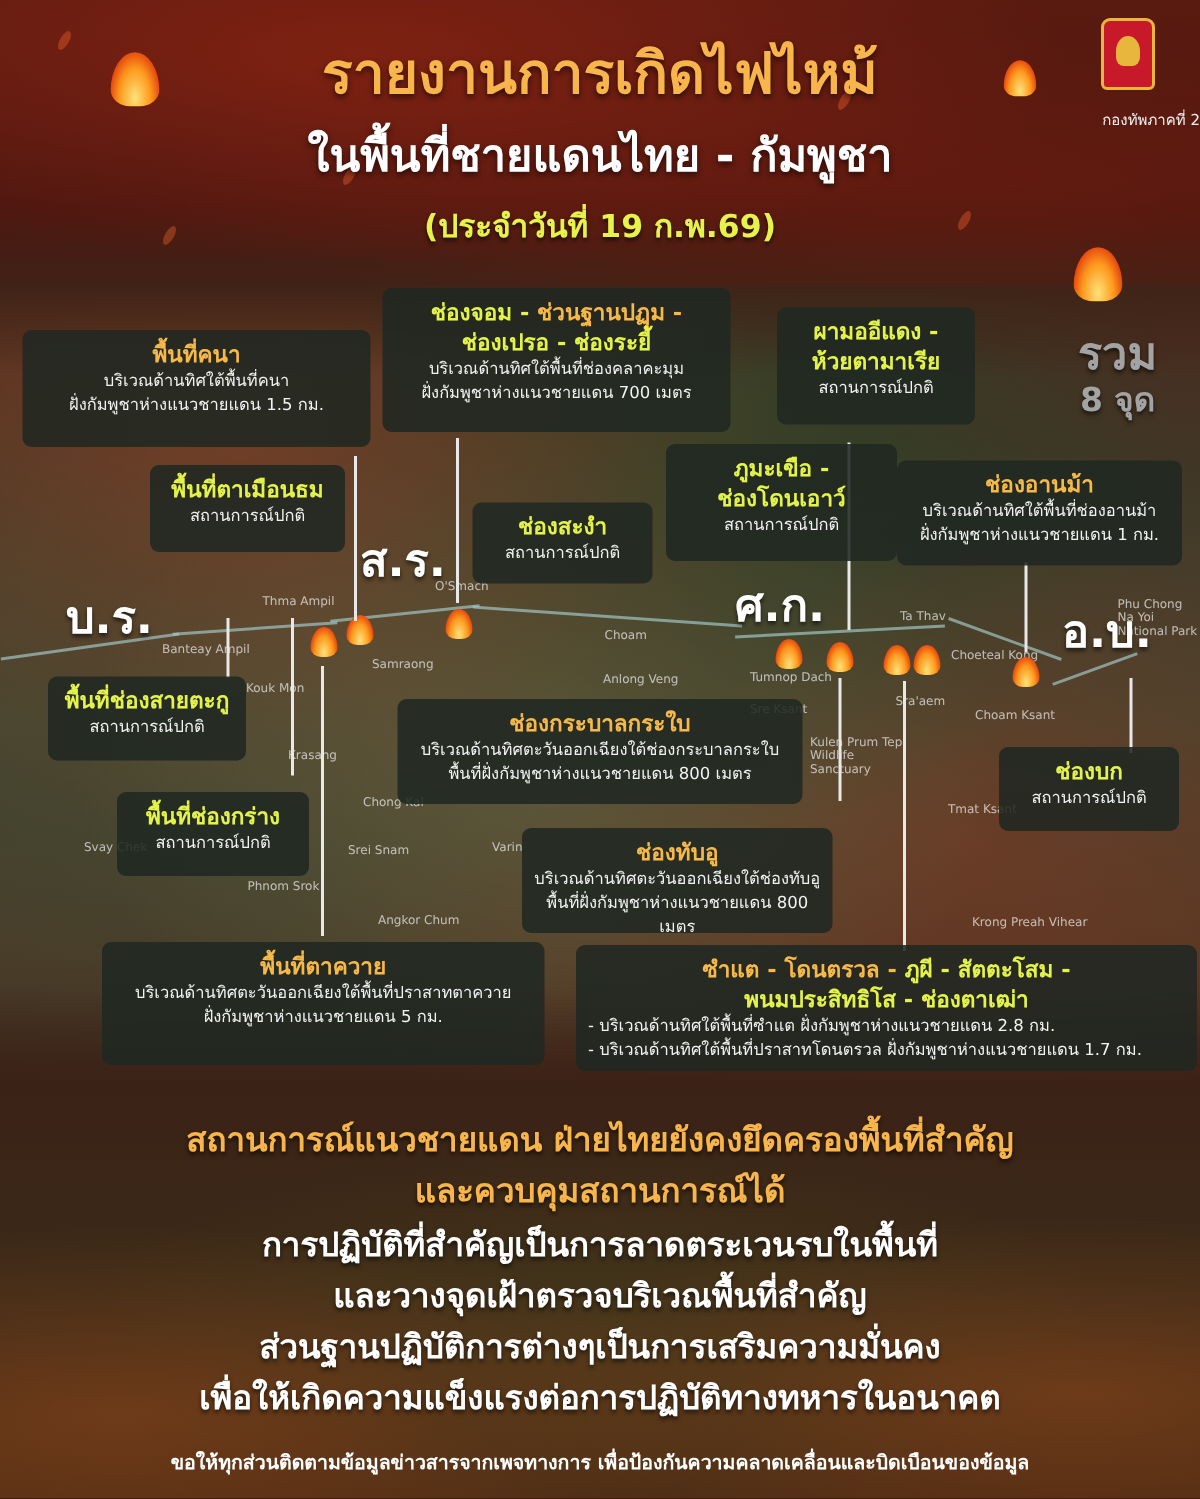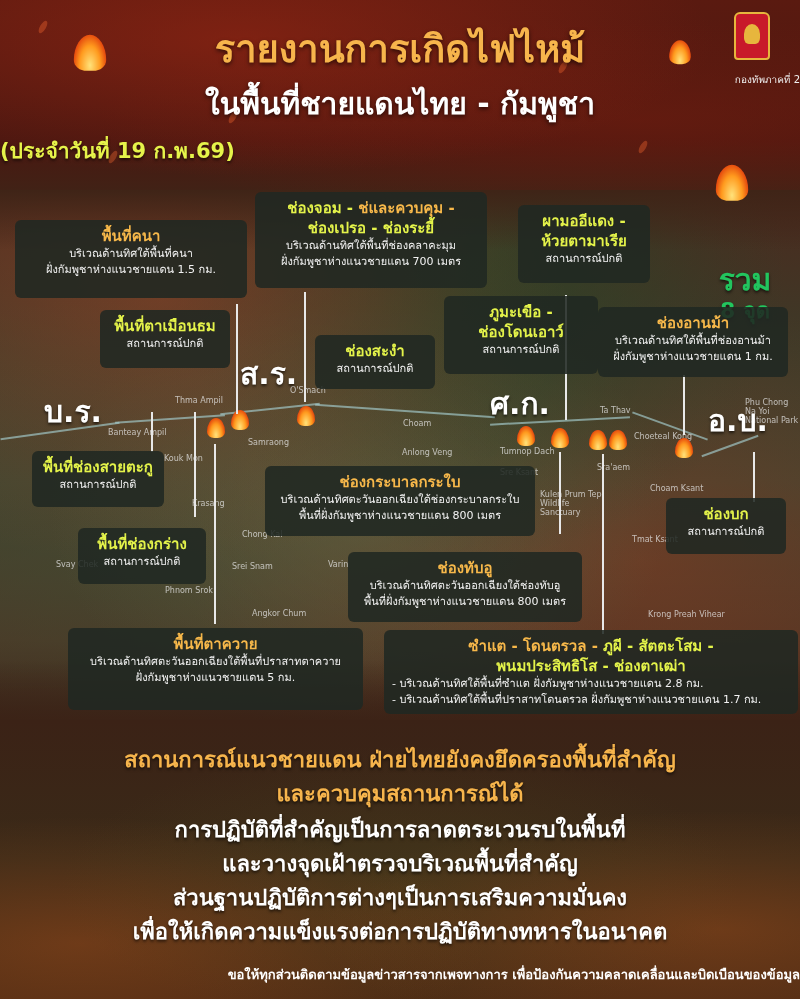--- a/index.html
+++ b/index.html
@@ -55,37 +55,37 @@
     text-shadow: 0 2px 3px rgba(0,0,0,0.6); }
   .place { position: absolute; font-size: 8px; color: #e6e6e6; opacity: 0.75; }
   .fire { position: absolute; width: 24px; height: 22px; }
   .fire::before { content: ""; position: absolute; left: 3px; bottom: 0; width: 18px; height: 20px;
     background: radial-gradient(ellipse at 50% 85%, #ffe27a 0%, #ff9a1e 45%, #e2420c 75%, transparent 80%);
     border-radius: 50% 50% 40% 40% / 70% 70% 30% 30%; }
   .title1 { position: absolute; left: 0; top: 18px; width: 800px; text-align: center;
     font-size: 38px; font-weight: bold; color: #f7b54c; text-shadow: 0 2px 4px rgba(0,0,0,0.6); }
   .title2 { position: absolute; left: 0; top: 80px; width: 800px; text-align: center;
     font-size: 30px; font-weight: bold; color: #fff; text-shadow: 0 2px 4px rgba(0,0,0,0.6); }
-  .title3 { position: absolute; left: 0; top: 134px; width: 800px; 
+  .title3 { position: absolute; left: 0; top: 134px; width: 800px; text-align: center;
     font-size: 21px; font-weight: bold; color: #e6f34a; text-shadow: 0 2px 3px rgba(0,0,0,0.6); }
   .logo { position: absolute; left: 734px; top: 12px; width: 36px; height: 48px;
     background: #c8192a; border: 2px solid #e7b63d; border-radius: 6px 6px 4px 4px; }
   .logo::after { content: ""; position: absolute; left: 8px; top: 10px; width: 16px; height: 20px;
     border-radius: 50% 50% 30% 30%; background: #e7b63d; }
   .logo-text { position: absolute; left: 708px; top: 72px; width: 92px; text-align: right;
     font-size: 10px; color: #f1f1f1; }
   .total { position: absolute; left: 700px; top: 220px; width: 90px; text-align: center;
-    font-weight: bold; color: #22c55e; text-shadow: 0 2px 3px rgba(0,0,0,0.6); margin-top: 43px; }
+    font-weight: bold; color: #a3a3a3; text-shadow: 0 2px 3px rgba(0,0,0,0.6); }
   .total .a { font-size: 30px; line-height: 34px; }
   .total .b { font-size: 22px; line-height: 28px; }
   .summary { position: absolute; left: 0; width: 800px; text-align: center; font-weight: bold;
     text-shadow: 0 2px 3px rgba(0,0,0,0.6); }
   .s-or { color: #f7b54c; font-size: 22px; }
   .s-wh { color: #fff; font-size: 22px; }
-  .footer { position: absolute; left: 0; top: 964px; width: 800px; text-align: right;
+  .footer { position: absolute; left: 0; top: 964px; width: 800px; text-align: center;
     font-size: 13px; font-weight: bold; color: #fff; }
 </style>
 </head>
 <body>
 
 <div class="bg-top"></div>
 <div class="ember" style="left:40px;top:20px"></div>
 <div class="ember" style="left:230px;top:110px"></div>
 <div class="ember" style="left:560px;top:60px"></div>
 <div class="ember" style="left:640px;top:140px"></div>
@@ -130,21 +130,21 @@
 <div class="place" style="left:252px;top:609px">Angkor Chum</div>
 <div class="place" style="left:328px;top:560px">Varin</div>
 <div class="place" style="left:402px;top:448px">Anlong Veng</div>
 <div class="place" style="left:403px;top:419px">Choam</div>
 <div class="place" style="left:500px;top:468px">Sre Ksant</div>
 <div class="place" style="left:500px;top:447px">Tumnop Dach</div>
 <div class="place" style="left:540px;top:490px;width:70px">Kulen Prum Tep Wildlife Sanctuary</div>
 <div class="place" style="left:600px;top:406px">Ta Thav</div>
 <div class="place" style="left:597px;top:463px">Sra'aem</div>
 <div class="place" style="left:634px;top:432px">Choeteal Kong</div>
-<div class="place" style="left:650px;top:484px">Choam Ksant</div>
+<div class="place" style="left:650px;top:472px">Choam Ksant</div>
 <div class="place" style="left:632px;top:535px">Tmat Ksant</div>
 <div class="place" style="left:745px;top:398px;width:55px">Phu Chong Na Yoi National Park</div>
 <div class="place" style="left:648px;top:610px">Krong Preah Vihear</div>
 
 <div class="prov" style="left:44px;top:388px">บ.ร.</div>
 <div class="prov" style="left:240px;top:350px">ส.ร.</div>
 <div class="prov" style="left:490px;top:380px">ศ.ก.</div>
 <div class="prov" style="left:708px;top:397px">อ.บ.</div>
 
 <div class="fire" style="left:204px;top:416px"></div>
@@ -172,21 +172,21 @@
   <div class="d">บริเวณด้านทิศใต้พื้นที่คนา</div>
   <div class="d">ฝั่งกัมพูชาห่างแนวชายแดน 1.5 กม.</div>
 </div>
 
 <div class="card" style="left:100px;top:310px;width:130px;height:58px">
   <div class="t t-yellow">พื้นที่ตาเมือนธม</div>
   <div class="d">สถานการณ์ปกติ</div>
 </div>
 
 <div class="card" style="left:255px;top:192px;width:232px;height:96px">
-  <div class="t"><span class="t-yellow">ช่องจอม - </span><span class="t-orange">ช่และควบคุม -</span></div>
+  <div class="t"><span class="t-yellow">ช่องจอม - </span><span class="t-orange">ช่วนฐานปฏุม -</span></div>
   <div class="t t-yellow">ช่องเปรอ - ช่องระยี้</div>
   <div class="d">บริเวณด้านทิศใต้พื้นที่ช่องคลาคะมุม</div>
   <div class="d">ฝั่งกัมพูชาห่างแนวชายแดน 700 เมตร</div>
 </div>
 
 <div class="card" style="left:315px;top:335px;width:120px;height:54px">
   <div class="t t-yellow">ช่องสะงำ</div>
   <div class="d">สถานการณ์ปกติ</div>
 </div>
 
@@ -222,21 +222,21 @@
   <div class="t t-orange">ช่องกระบาลกระใบ</div>
   <div class="d">บริเวณด้านทิศตะวันออกเฉียงใต้ช่องกระบาลกระใบ</div>
   <div class="d">พื้นที่ฝั่งกัมพูชาห่างแนวชายแดน 800 เมตร</div>
 </div>
 
 <div class="card" style="left:666px;top:498px;width:120px;height:56px">
   <div class="t t-yellow">ช่องบก</div>
   <div class="d">สถานการณ์ปกติ</div>
 </div>
 
-<div class="card" style="left:348px;top:552px;width:234px;height:70px">
+<div class="card" style="left:348px;top:552px;width:207px;height:70px">
   <div class="t t-orange">ช่องทับอู</div>
   <div class="d">บริเวณด้านทิศตะวันออกเฉียงใต้ช่องทับอู</div>
   <div class="d">พื้นที่ฝั่งกัมพูชาห่างแนวชายแดน 800 เมตร</div>
 </div>
 
 <div class="card" style="left:68px;top:628px;width:295px;height:82px">
   <div class="t t-orange">พื้นที่ตาควาย</div>
   <div class="d">บริเวณด้านทิศตะวันออกเฉียงใต้พื้นที่ปราสาทตาควาย</div>
   <div class="d">ฝั่งกัมพูชาห่างแนวชายแดน 5 กม.</div>
 </div>

